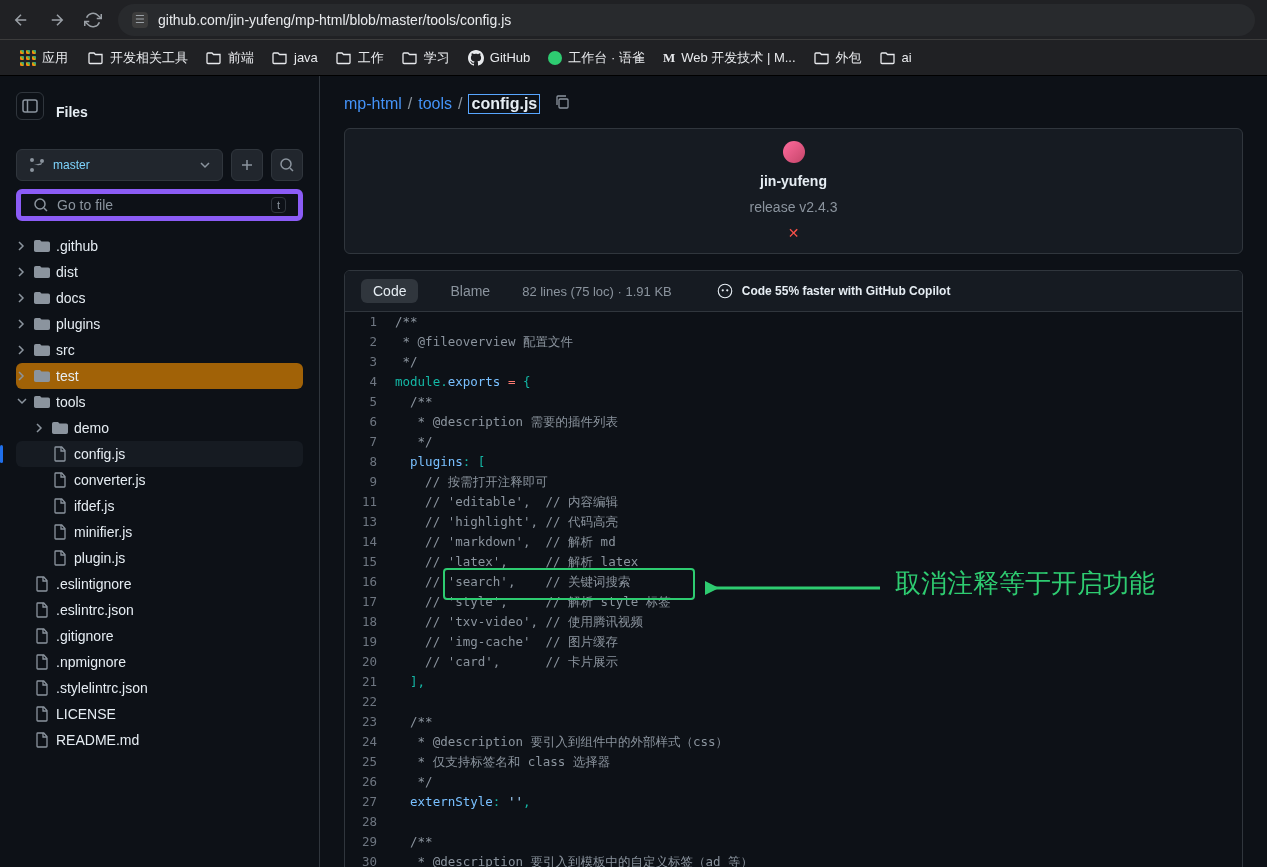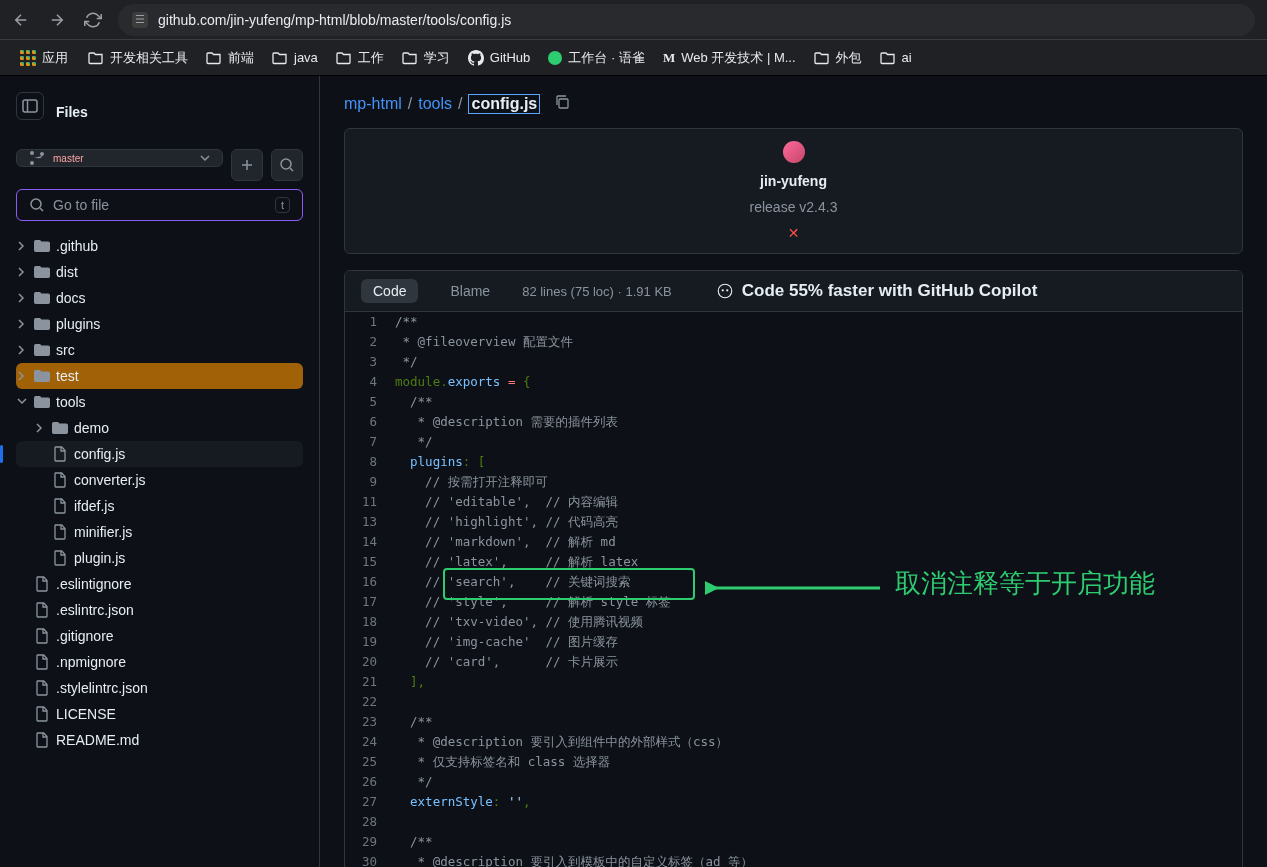--- a/index.html
+++ b/index.html
@@ -13,24 +13,24 @@
 .bm { display:flex; align-items:center; gap:6px; padding:4px 8px; border-radius:4px; white-space:nowrap; }
 .bm svg { flex-shrink:0; }
 .app-grid { width:16px; height:16px; display:grid; grid-template-columns:repeat(3,4px); grid-template-rows:repeat(3,4px); gap:2px; }
 .app-grid span { background:linear-gradient(45deg,#f44336,#ff9800,#4caf50,#2196f3); border-radius:1px; }
 .page { display:flex; height:calc(100vh - 76px); }
 .sidebar { width:320px; background:#0d1117; border-right:1px solid #30363d; padding:16px; overflow-y:auto; }
 .sb-hdr { display:flex; align-items:flex-end; gap:12px; margin-bottom:29px; }
 .sb-hdr-icon { width:28px; height:28px; border:1px solid #30363d; border-radius:6px; display:flex; align-items:center; justify-content:center; }
 .sb-title { font-weight:600; font-size:14px; }
 .sb-row1 { display:flex; gap:8px; margin-bottom:8px; }
-.branch-btn { flex:1; height:18px; background:#21262d; border:1px solid #30363d; border-radius:6px; display:flex; align-items:center; padding:0 12px; gap:8px; color:#fca5a5; font-size:10px; justify-content:space-between; }
+.branch-btn { flex:1; height:32px; background:#21262d; border:1px solid #30363d; border-radius:6px; display:flex; align-items:center; padding:0 12px; gap:8px; color:#7dd3fc; font-size:12px; justify-content:space-between; }
 .branch-left { display:flex; align-items:center; gap:8px; }
 .sq-btn { width:32px; height:32px; background:#21262d; border:1px solid #30363d; border-radius:6px; display:flex; align-items:center; justify-content:center; color:#8b949e; }
-.file-search { height:32px; background:#0d1117; border:1px solid #8b5cf6; border-radius:6px; display:flex; align-items:center; padding:0 12px; gap:8px; color:#8b949e; margin-bottom:12px; justify-content:space-between; }
+.file-search { height:32px; background:#0d1117; border:5px solid #8b5cf6; border-radius:6px; display:flex; align-items:center; padding:0 12px; gap:8px; color:#8b949e; margin-bottom:12px; justify-content:space-between; }
 .fs-left{ display:flex; align-items:center; gap:8px;}
 .kbd { font-size:11px; border:1px solid #30363d; border-radius:4px; padding:1px 5px; }
 .tree { font-size:14px; }
 .tree-item { display:flex; align-items:center; gap:6px; padding:5px 6px; border-radius:6px; color:#e6edf3; }
 .tree-item.sel { background:#a16207; }
 .tree-item.active { background:#161b22; position:relative; }
 .tree-item.active::before { content:''; position:absolute; left:-16px; top:4px; bottom:4px; width:3px; background:#1f6feb; border-radius:2px;}
 .chev { width:12px; color:#8b949e; display:inline-flex; transition:transform .1s; }
 .chev.open { transform:rotate(90deg); }
 .sp0{padding-left:0} .sp1{padding-left:18px}
@@ -45,26 +45,26 @@
 .commit-box { margin:0 24px 16px; background:#161b22; border:1px solid #30363d; border-radius:6px; padding:12px 16px; display:flex; align-items:center; gap:10px;flex-direction:column; }
 .avatar { width:22px; height:22px; border-radius:50%; background:linear-gradient(135deg,#ff6b9d,#c44569); }
 .commit-author{font-weight:600; font-size:14px}
 .commit-msg{color:#8b949e;font-size:14px}
 .commit-x{color:#f85149}
 .code-box { margin:0 24px; border:1px solid #30363d; border-radius:6px; overflow:hidden; }
 .code-hdr { background:#161b22; border-bottom:1px solid #30363d; padding:8px 16px; display:flex; align-items:center; gap:20px; }
 .tab-btn { padding:4px 12px; border-radius:6px; font-size:14px; color:#8b949e;}
 .tab-btn.act { background:#30363d; color:#e6edf3; font-weight:500; }
 .meta { color:#8b949e; font-size:13px; }
-.copilot { display:flex; align-items:center; gap:8px; font-size:17px; font-weight:600; color:#e6edf3; margin-left:24px;}
+.copilot { display:flex; align-items:center; gap:8px; font-size:12px; font-weight:600; color:#e6edf3; margin-left:24px;}
 .code-body { background:#0d1117; font-family:ui-monospace,SFMono-Regular,Consolas,monospace; font-size:12.5px; position:relative; }
 .line { display:flex; min-height:20px; }
 .ln { width:50px; text-align:right; padding-right:18px; color:#6e7681; user-select:none; flex-shrink:0; line-height:20px;}
 .lc { flex:1; white-space:pre; line-height:20px; color:#8b949e;}
-.lc .k{color:#ff7b72} .lc .s{color:#a5d6ff} .lc .p{color:#79c0ff} .lc .w{color:#4d7c0f}
+.lc .k{color:#ff7b72} .lc .s{color:#a5d6ff} .lc .p{color:#79c0ff} .lc .w{color:#14b8a6}
 .highlight-box { position:absolute; border:2.5px solid #2ecc71; border-radius:4px; pointer-events:none; }
 .arrow { position:absolute; pointer-events:none; }
 .annotation { position:absolute; color:#2ecc71; font-size:26px; font-weight:500; white-space:nowrap; font-family:"Microsoft YaHei",sans-serif;}
 </style>
 </head>
 <body>
 
 <div class="browser-bar">
   <div class="nav-btns">
     <span class="nav-btn">

